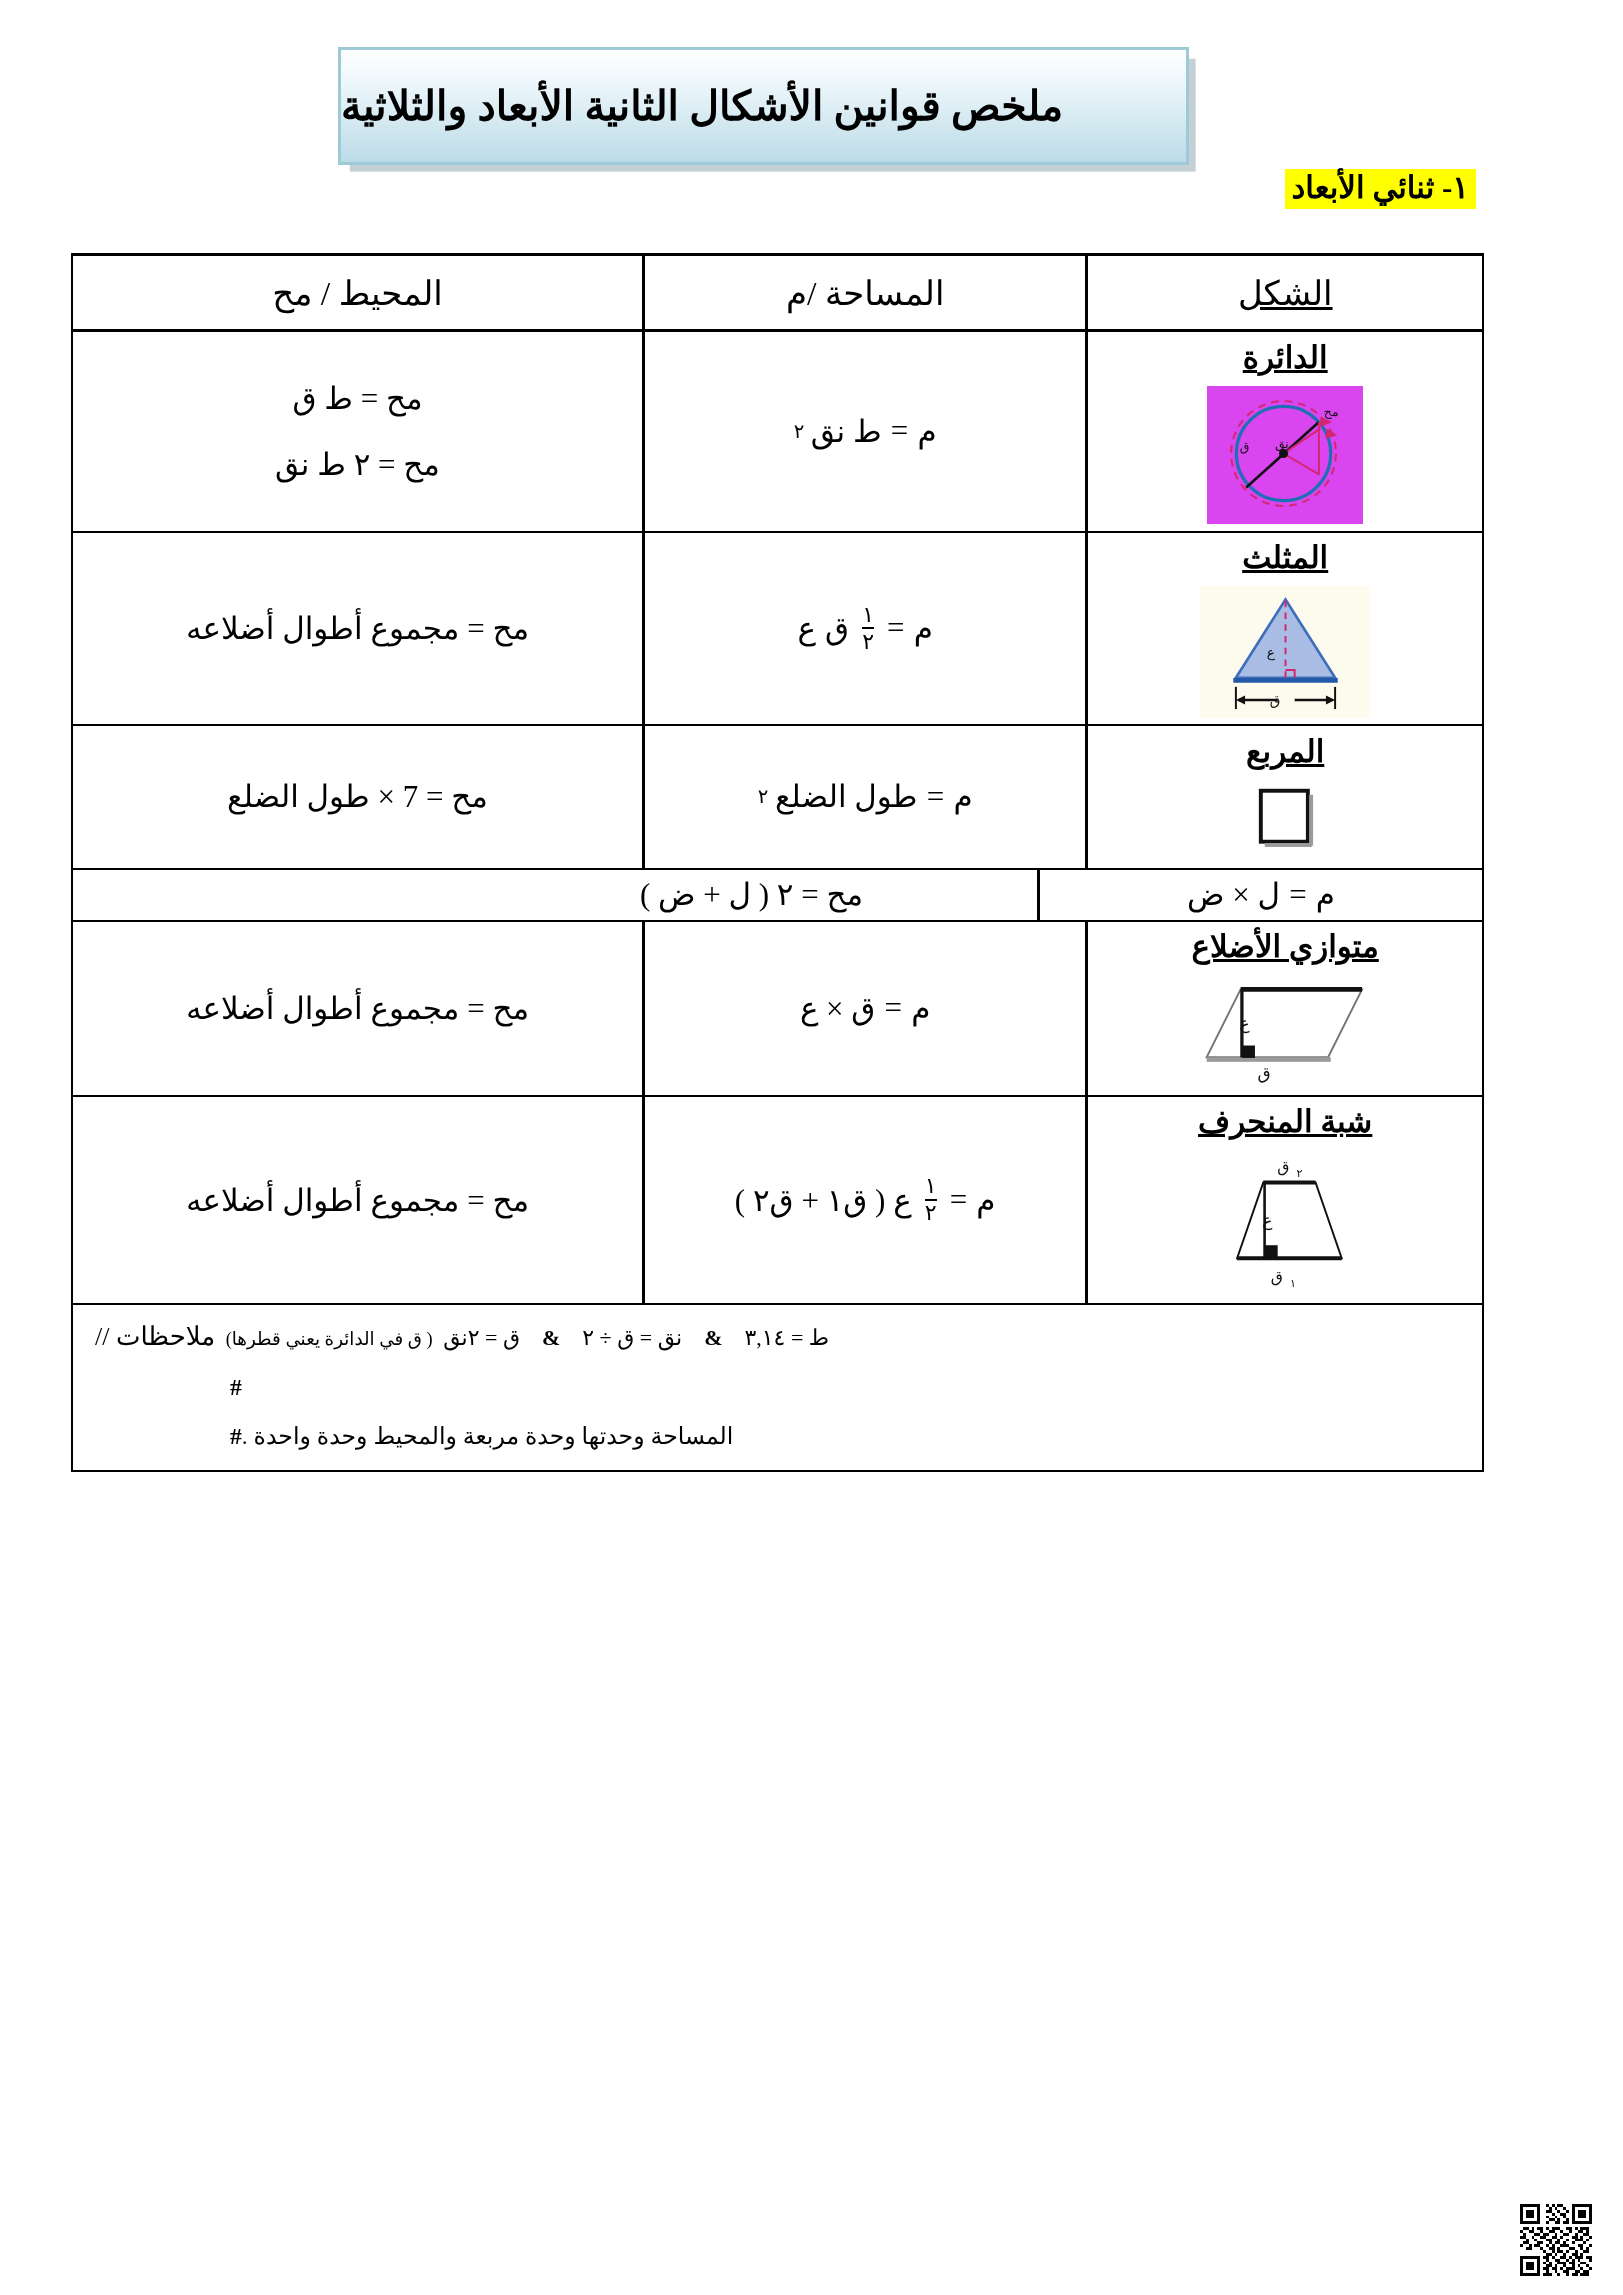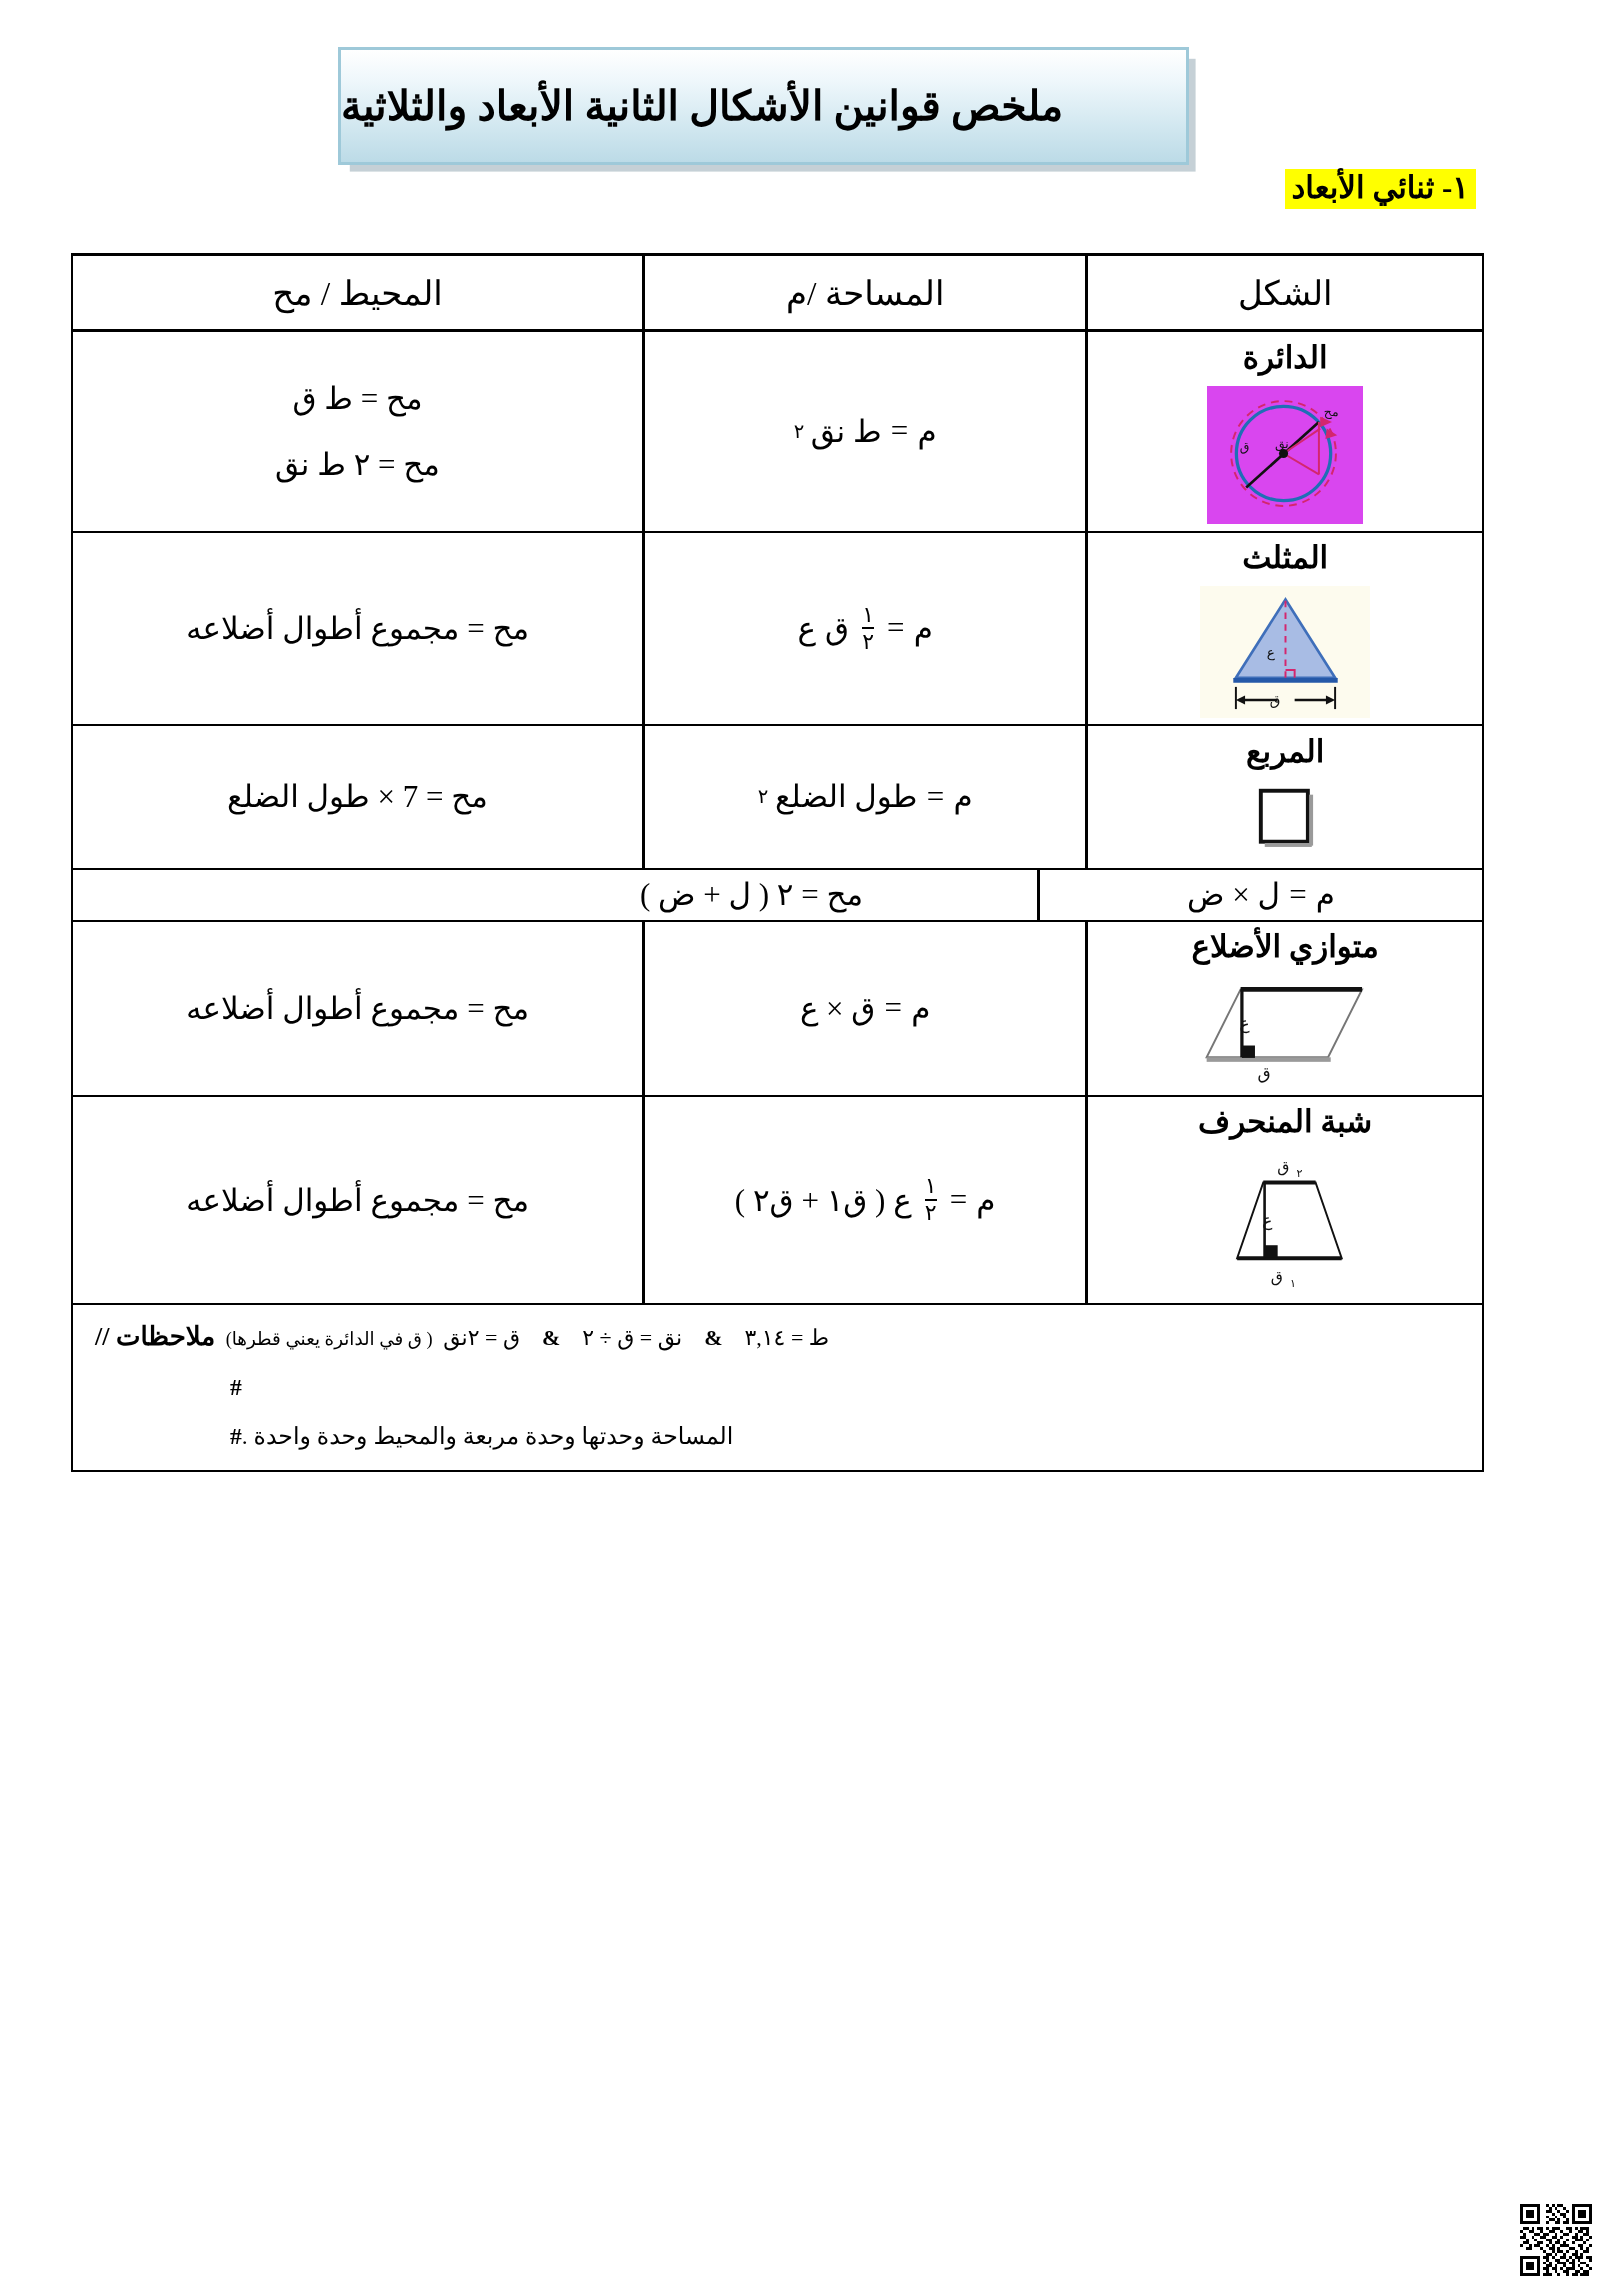--- a/index.html
+++ b/index.html
@@ -83,20 +83,21 @@
     display: flex;
     align-items: center;
     justify-content: center;
     flex-direction: column;
     padding: 6.5px 9.2px;
   }
   
   .col-shape {
     width: 398px;
     border-left: 3.3px solid #000;
+    text-decoration: underline;
   }
   .col-area {
     width: 445px;
     border-left: 3.3px solid #000;
   }
   .col-per {
     width: 571px;
   }
 
   .head .cell {
@@ -160,21 +161,21 @@
     line-height: 1.15;
     white-space: nowrap;
     margin-bottom: 22px;
     display: flex;
     justify-content: flex-end;
     align-items: baseline;
     gap: 0;
   }
   .note-line:last-child { margin-bottom: 0; }
   .note-main {
-    font-weight: bold;
+    font-weight: normal;
     font-size: 26px;
   }
   .note-paren {
     font-size: 18.3px;
     margin: 0 10.5px;
     text-align: right;
   }
   .note-amp { font-size: 22px; margin: 0 22px; font-weight: bold; }
   .note-small { font-size: 22px; }
   .note-hash { font-size: 23.6px; margin-left: 17px; font-weight: bold; }

